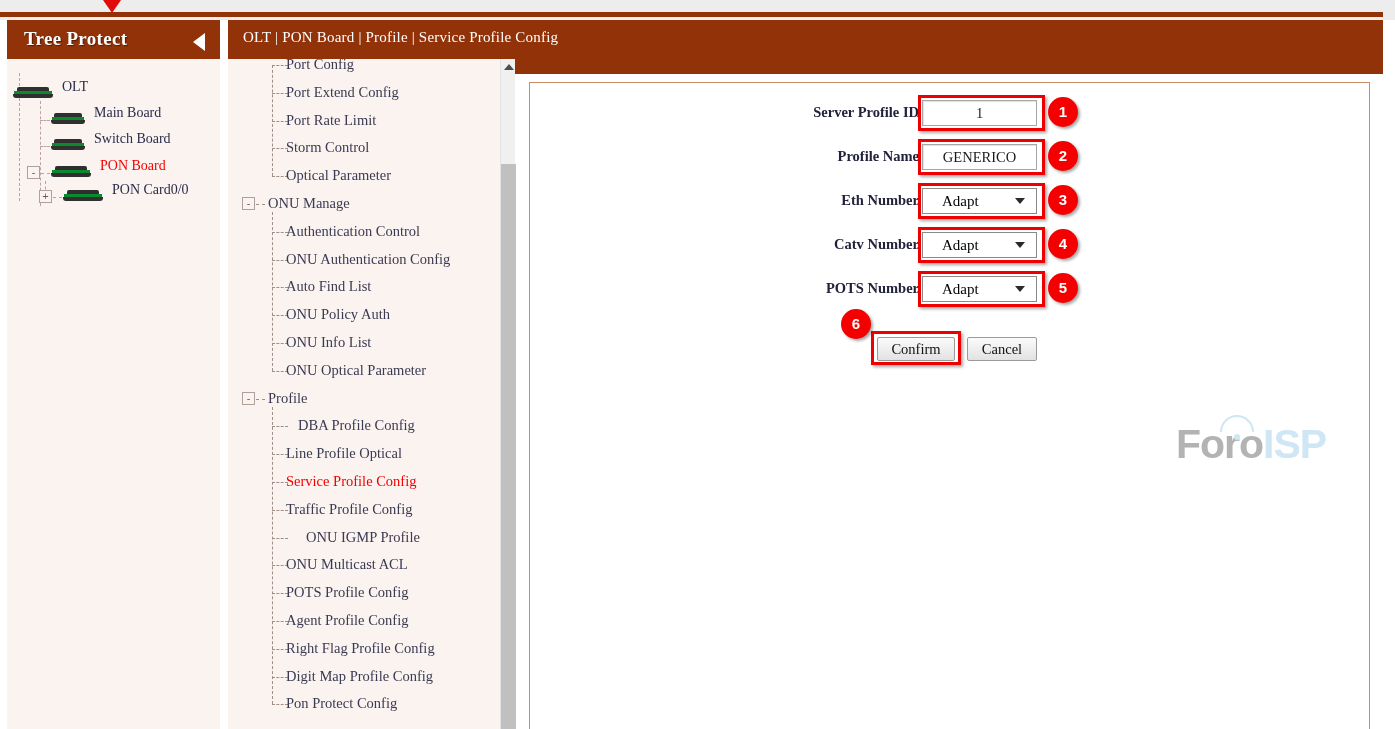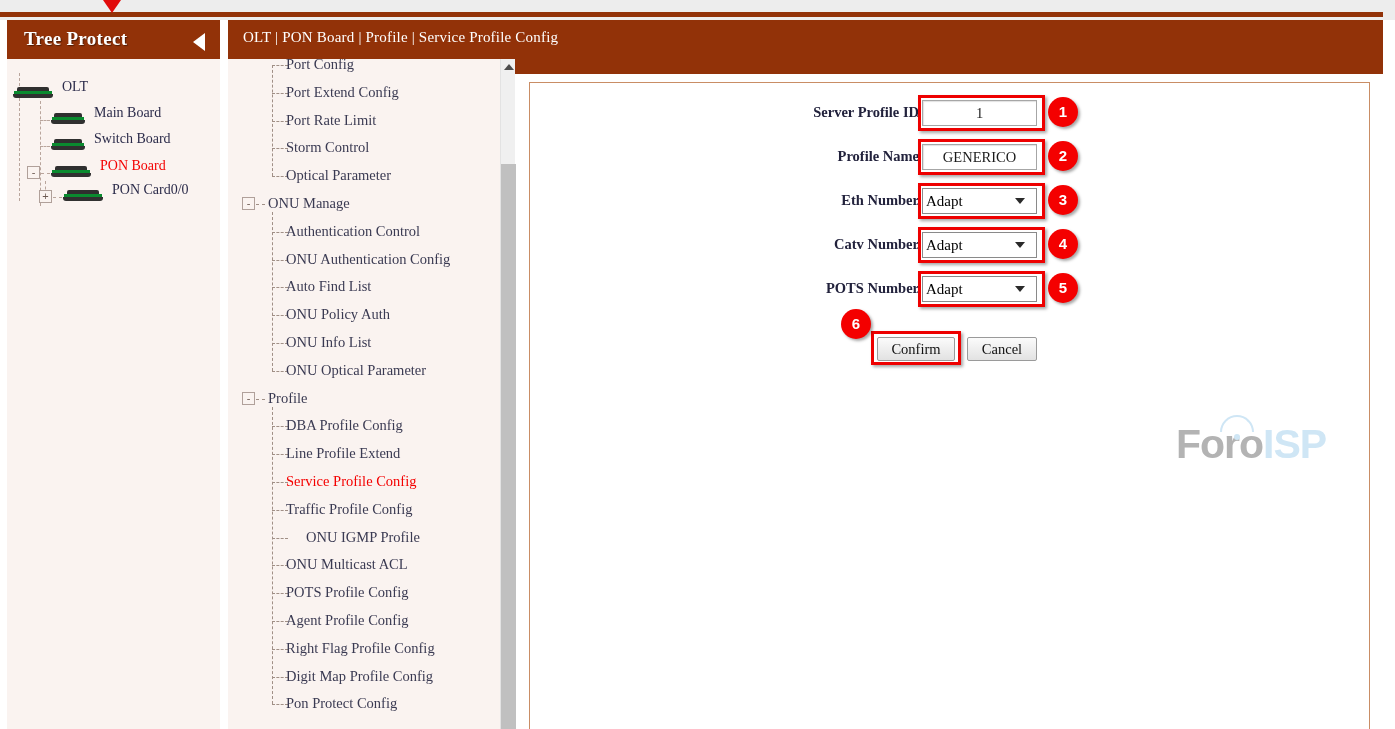--- a/index.html
+++ b/index.html
@@ -160,21 +160,21 @@
     position: absolute; width: 115px; height: 26px;
     border: 1px solid #a6a6a6; background: #fff; outline: none;
     font-family: "Liberation Serif", serif; font-size: 14.5px; color: #1a1a1a;
     text-align: center; padding: 0 4px;
     box-shadow: inset 1px 1px 1px rgba(0,0,0,.12);
   }
   select.fselect {
     position: absolute; width: 115px; height: 26px;
     border: 1px solid #8a8a8a; background: #ffffff; outline: none;
     font-family: "Liberation Serif", serif; font-size: 15px; color: #000;
-    padding-left: 3px;
+    padding-left: 19px;
     -webkit-appearance: none; appearance: none;
   }
   .selarrow {
     position: absolute; width: 0; height: 0; pointer-events: none;
     border-left: 5px solid transparent; border-right: 5px solid transparent;
     border-top: 6px solid #2a2a2a;
   }
 
   .badge {
     position: absolute; width: 30px; height: 30px; border-radius: 50%;
@@ -266,23 +266,23 @@
     <div class="nav-connector" style="top: 256.2px;"></div>
     <div class="nav-item" style="left: 58px; top: 247.2px;">ONU Policy Auth</div>
     <div class="nav-connector" style="top: 284px;"></div>
     <div class="nav-item" style="left: 58px; top: 275px;">ONU Info List</div>
     <div class="nav-connector" style="top: 311.8px;"></div>
     <div class="nav-item" style="left: 58px; top: 302.8px;">ONU Optical Parameter</div>
     <div class="nav-expander" style="left: 14px; top: 332.6px;">-</div>
     <div class="nav-group-dash" style="left: 28px; top: 339.6px;"></div>
     <div class="nav-item group" style="left: 40px; top: 330.6px;">Profile</div>
     <div class="nav-connector" style="top: 367.4px;"></div>
-    <div class="nav-item" style="left: 58px; top: 358.4px; text-align: center;">DBA Profile Config</div>
+    <div class="nav-item" style="left: 70px; top: 358.4px; text-align: center;">DBA Profile Config</div>
     <div class="nav-connector" style="top: 395.2px;"></div>
-    <div class="nav-item" style="left: 58px; top: 386.2px;">Line Profile Extend</div>
+    <div class="nav-item" style="left: 58px; top: 386.2px;">Line Profile Optical</div>
     <div class="nav-connector" style="top: 423px;"></div>
     <div class="nav-item active" style="left: 58px; top: 414px;">Service Profile Config</div>
     <div class="nav-connector" style="top: 450.8px;"></div>
     <div class="nav-item" style="left: 58px; top: 441.8px;">Traffic Profile Config</div>
     <div class="nav-connector" style="top: 478.6px;"></div>
     <div class="nav-item" style="left: 58px; top: 469.6px; margin-left: 20px;">ONU IGMP Profile</div>
     <div class="nav-connector" style="top: 506.4px;"></div>
     <div class="nav-item" style="left: 58px; top: 497.4px;">ONU Multicast ACL</div>
     <div class="nav-connector" style="top: 534.2px;"></div>
     <div class="nav-item" style="left: 58px; top: 525.2px;">POTS Profile Config</div>

